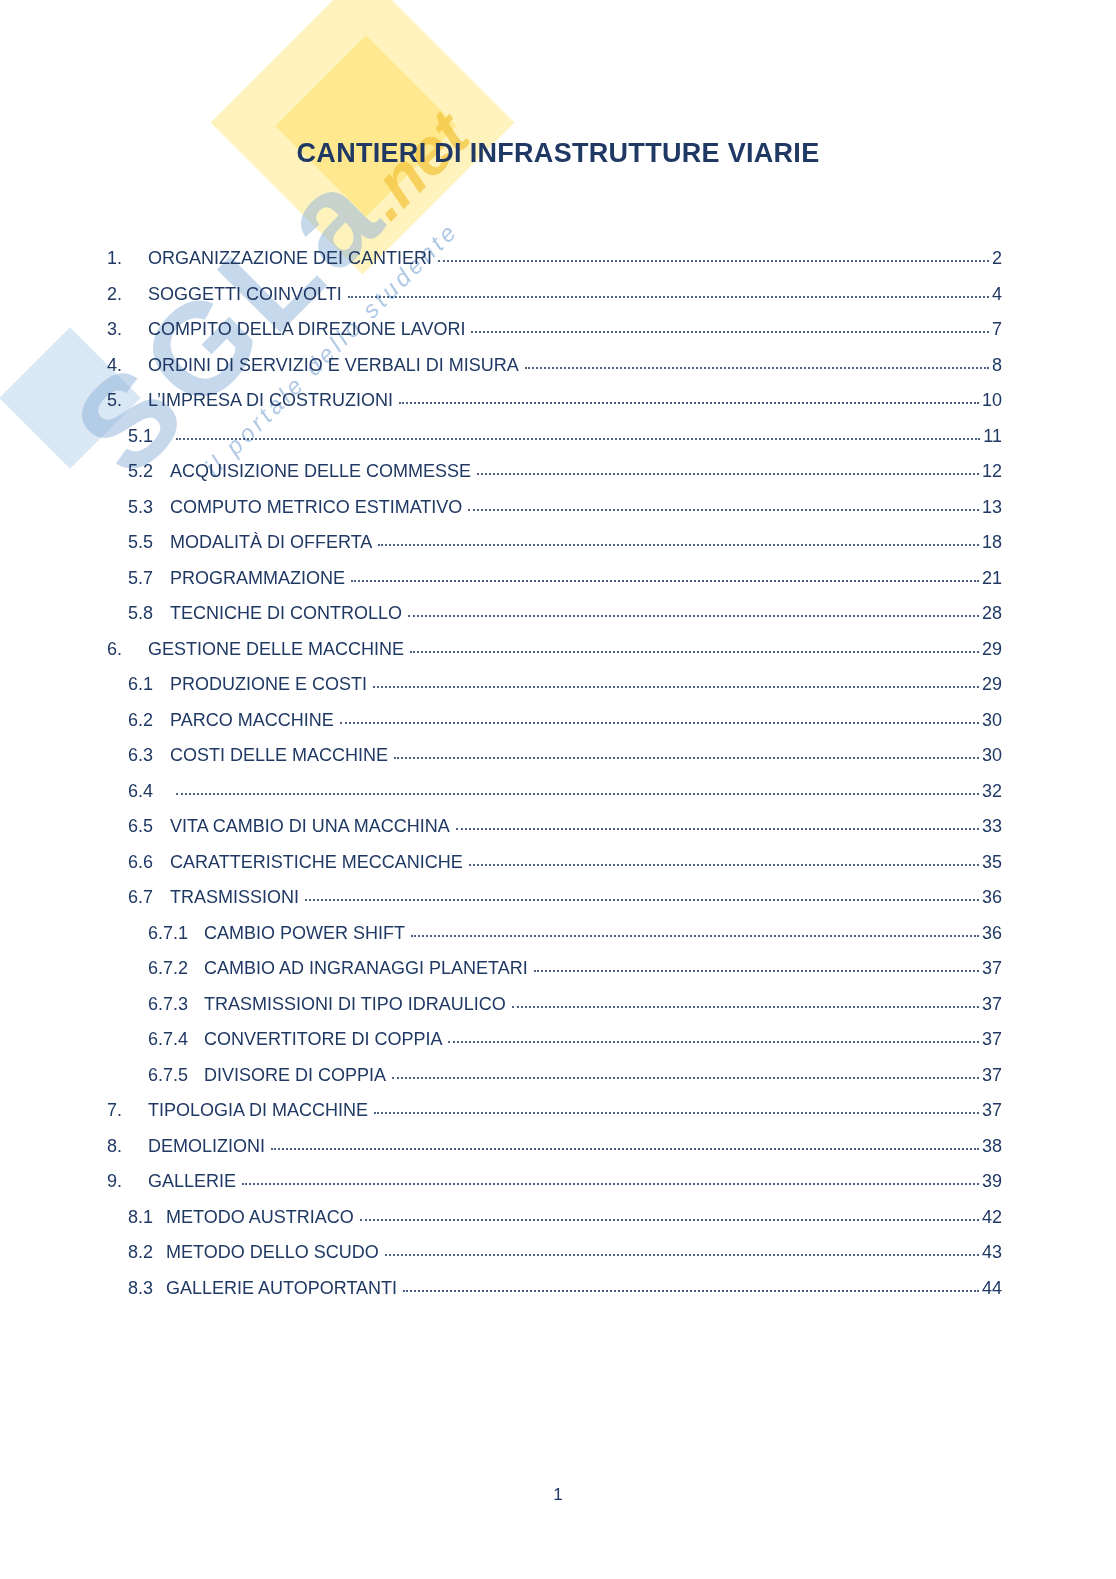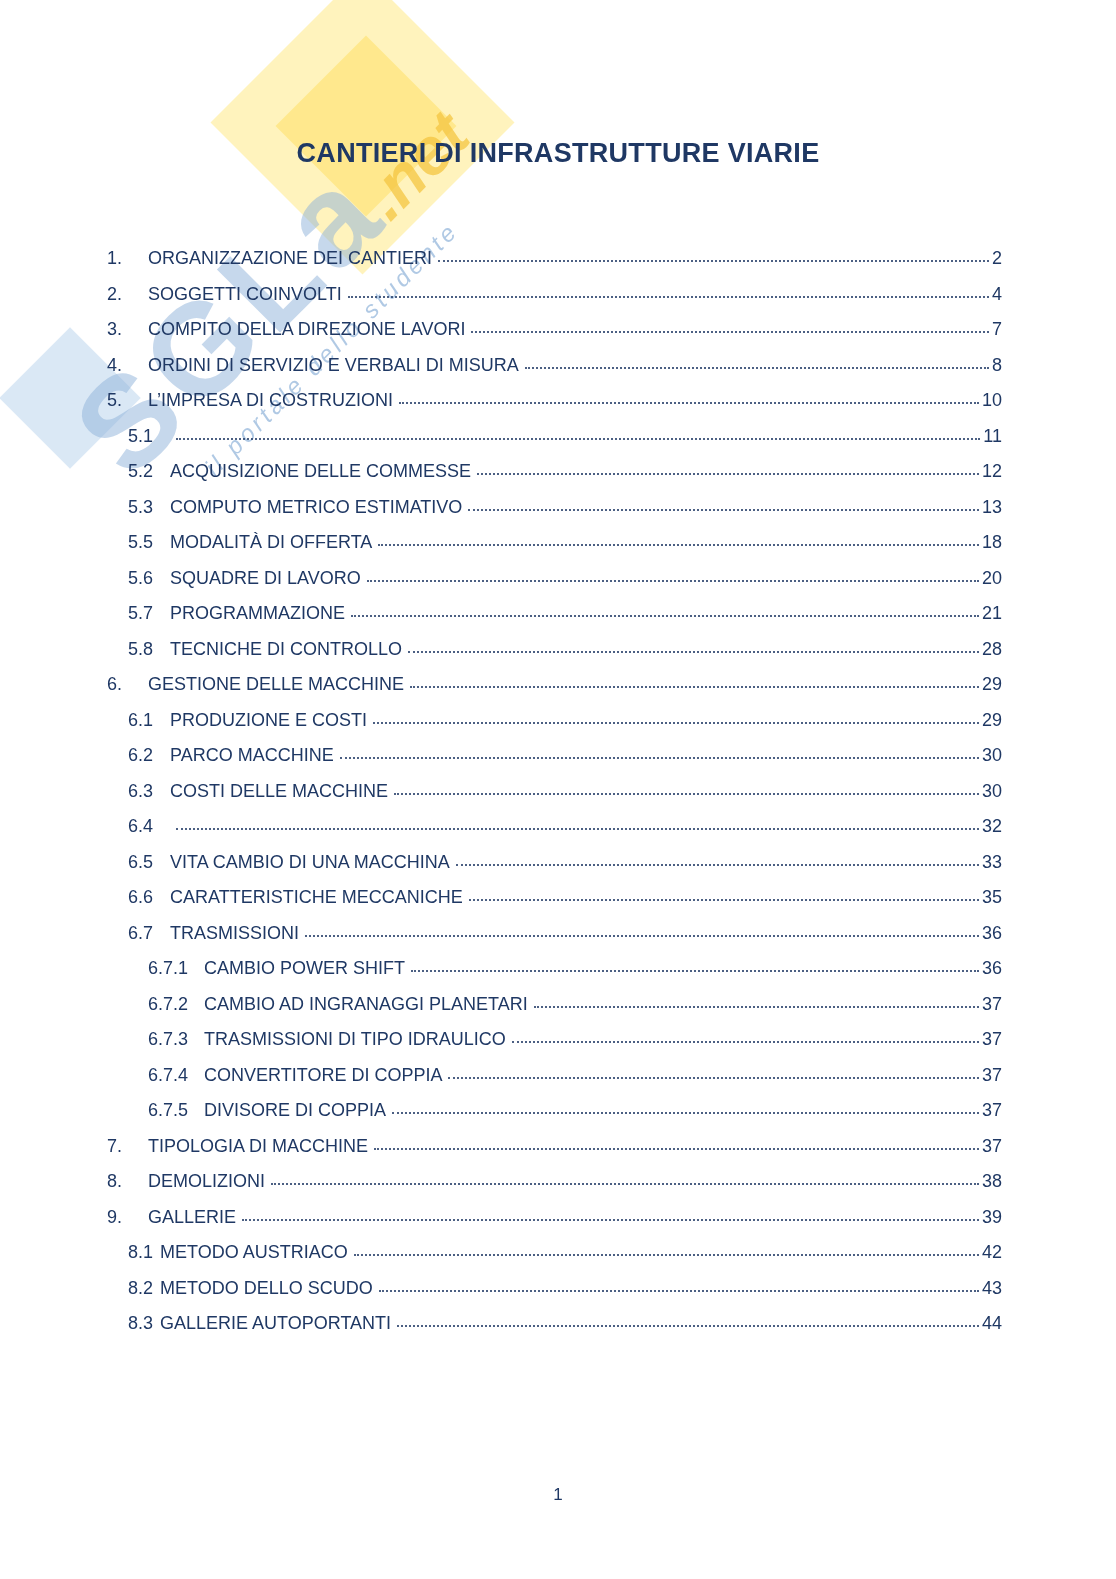--- a/index.html
+++ b/index.html
@@ -96,21 +96,21 @@
   .toc-row.l1 { margin-left: 0; }
   .toc-row.l1 .toc-num { display: inline-block; width: 41px; }
 
   .toc-row.l2 { margin-left: 21px; }
   .toc-row.l2 .toc-num { display: inline-block; width: 42px; }
 
   .toc-row.l3 { margin-left: 41px; }
   .toc-row.l3 .toc-num { margin-right: 16px; }
 
   .toc-row.l4 { margin-left: 21px; }
-  .toc-row.l4 .toc-num { margin-right: 7px; }
+  .toc-row.l4 .toc-num { margin-right: 13px; }
 
   
   .footer {
     position: absolute;
     bottom: 74px;
     left: 0;
     width: 100%;
     text-align: center;
     font-size: 17px;
   }
@@ -182,26 +182,20 @@
       <span class="toc-dots"></span>
       <span class="toc-page">13</span>
     </div>
       <div class="toc-row l2">
       <span class="toc-num">5.5</span>
       <span class="toc-label">MODALITÀ DI OFFERTA</span>
       <span class="toc-dots"></span>
       <span class="toc-page">18</span>
     </div>
       <div class="toc-row l2">
-      <span class="toc-num">5.6</span>
-      <span class="toc-label">SQUADRE DI LAVORO</span>
-      <span class="toc-dots"></span>
-      <span class="toc-page">20</span>
-    </div>
-      <div class="toc-row l2">
       <span class="toc-num">5.7</span>
       <span class="toc-label">PROGRAMMAZIONE</span>
       <span class="toc-dots"></span>
       <span class="toc-page">21</span>
     </div>
       <div class="toc-row l2">
       <span class="toc-num">5.8</span>
       <span class="toc-label">TECNICHE DI CONTROLLO</span>
       <span class="toc-dots"></span>
       <span class="toc-page">28</span>

